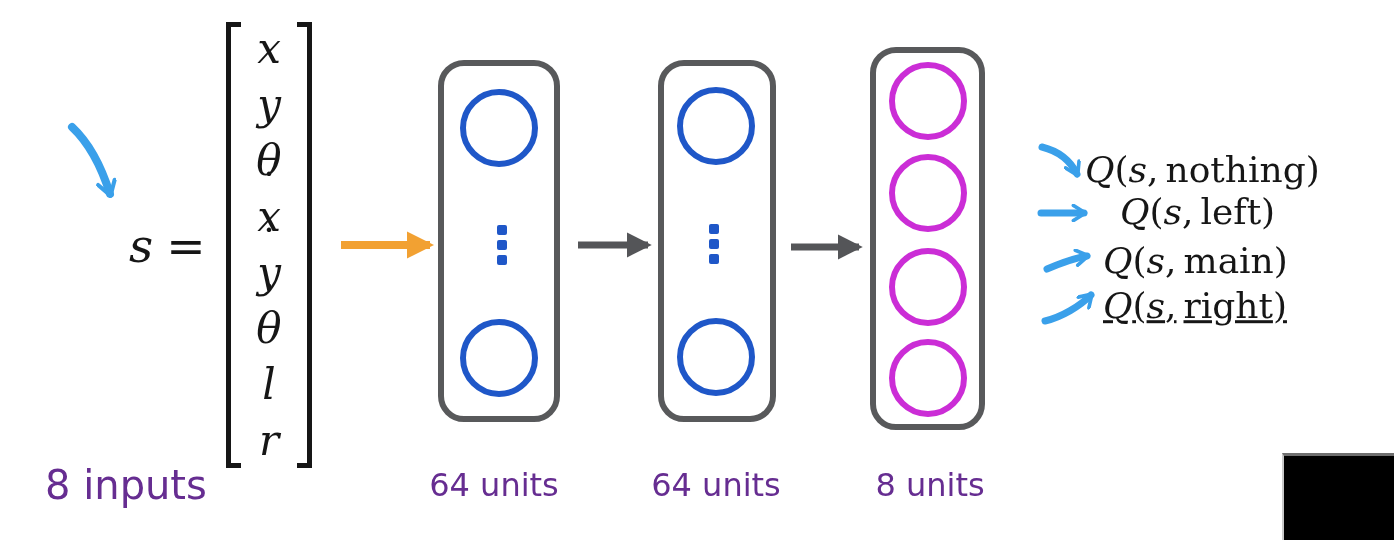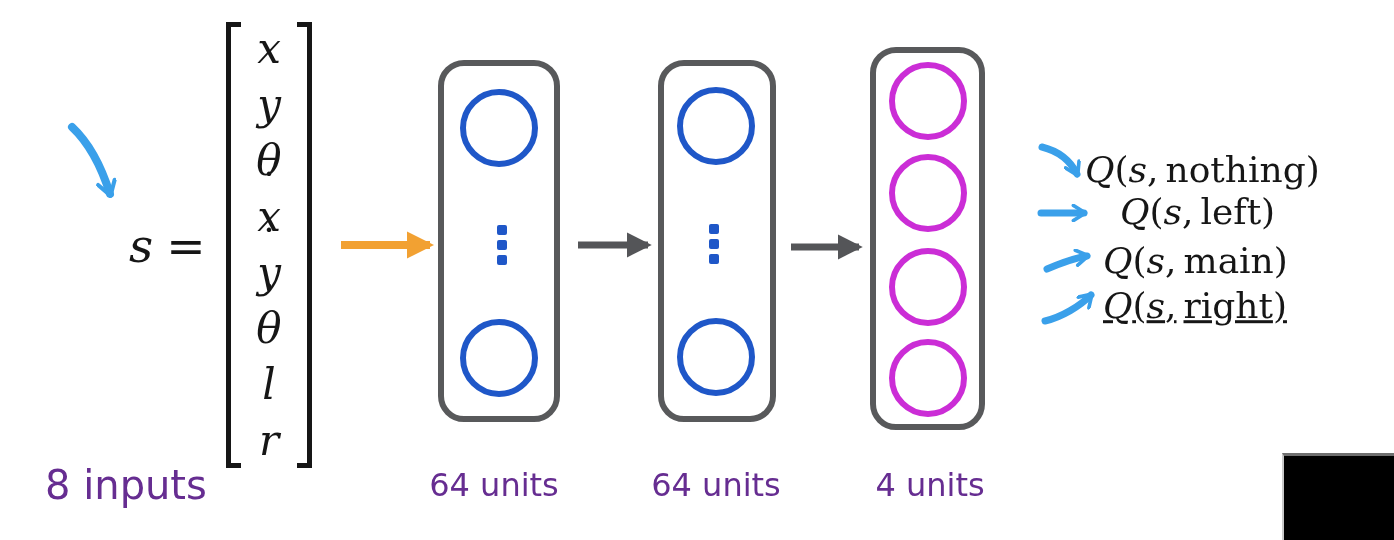--- a/index.html
+++ b/index.html
@@ -155,21 +155,21 @@
   <div class="layer" id="layer3">
     <div class="neuron magenta" style="left:13px; top:9px;"></div>
     <div class="neuron magenta" style="left:13px; top:101px;"></div>
     <div class="neuron magenta" style="left:13px; top:195px;"></div>
     <div class="neuron magenta" style="left:13px; top:286px;"></div>
   </div>
 
   <div class="inputLabel">8 inputs</div>
   <div class="unitLabel" style="left:494px;">64 units</div>
   <div class="unitLabel" style="left:716px;">64 units</div>
-  <div class="unitLabel" style="left:930px;">4 units</div>
+  <div class="unitLabel" style="left:930px;">8 units</div>
 
   <div class="qrow" style="left:1085px; top:170px;">
     <span class="it">Q</span><span>(</span><span class="it">s</span><span class="comma">,</span><span>nothing</span><span>)</span>
   </div>
   <div class="qrow" style="left:1120px; top:212px;">
     <span class="it">Q</span><span>(</span><span class="it">s</span><span class="comma">,</span><span>left</span><span>)</span>
   </div>
   <div class="qrow" style="left:1103px; top:261px;">
     <span class="it">Q</span><span>(</span><span class="it">s</span><span class="comma">,</span><span>main</span><span>)</span>
   </div>

